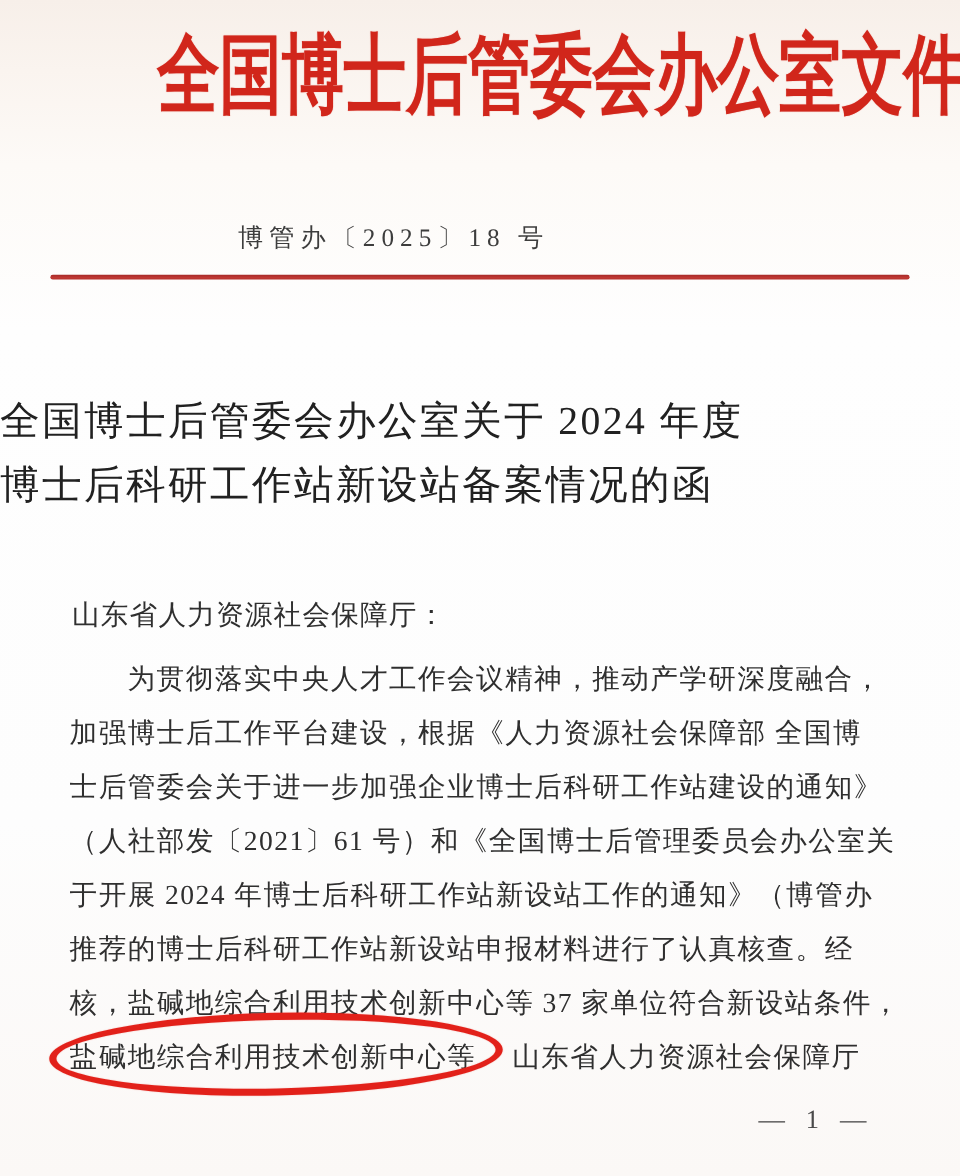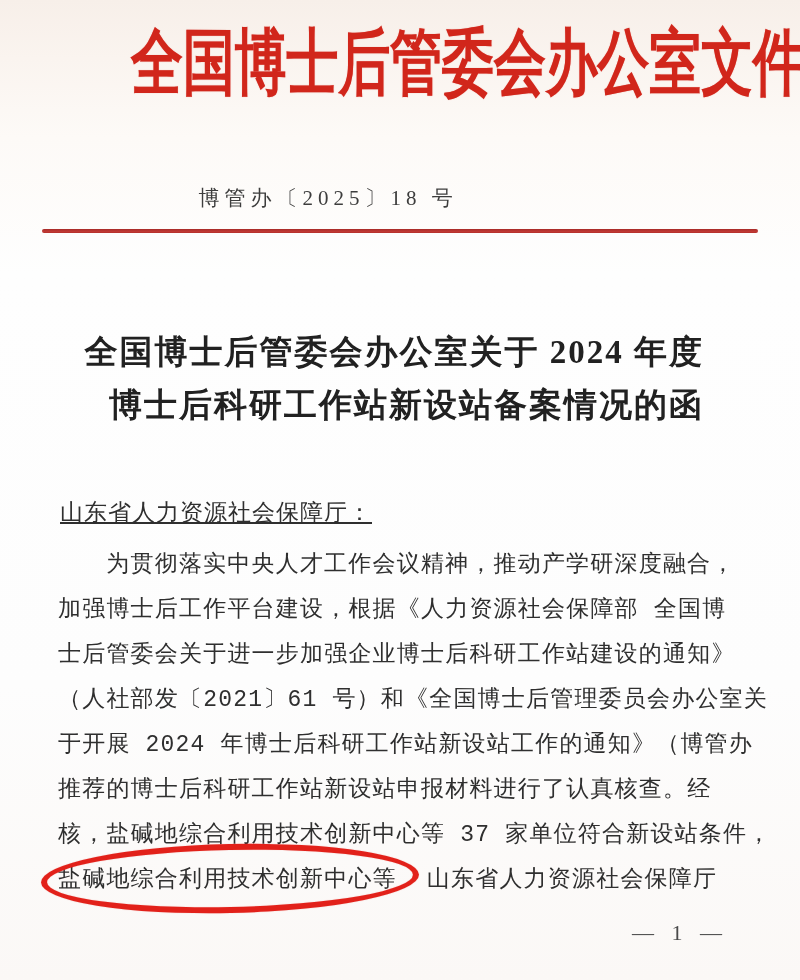--- a/index.html
+++ b/index.html
@@ -62,46 +62,44 @@
     height: 4px;
     background: linear-gradient(180deg, #a62a28 0%, #c03934 60%, #b5302c 100%);
     border-radius: 2px;
   }
   
   .doc-title {
     position: absolute;
     top: 326px;
     left: 0;
     width: 704px;
-    text-align: right;
+    text-align: left;
     font-size: 33px;
-    font-weight: 700;
+    font-weight: 400;
     color: #212121;
     letter-spacing: 2px;
   }
   .doc-title .t-line { line-height: 53px; }
   
   .addressee {
     position: absolute;
     top: 497px;
     left: 60px;
     font-size: 23px;
     letter-spacing: 1px;
     color: #2f2f2f;
-    text-decoration: underline;
   }
   .body-block {
     position: absolute;
     top: 543px;
     left: 58px;
     width: 688px;
     font-size: 23px;
     color: #2f2f2f;
     letter-spacing: 1.2px;
-    font-family: Liberation Mono, monospace;
   }
   .body-block .line {
     line-height: 45px;
     white-space: nowrap;
   }
   .line.indent { text-indent: 2.1em; }
   
   .circled {
     position: relative;
     display: inline-block;

